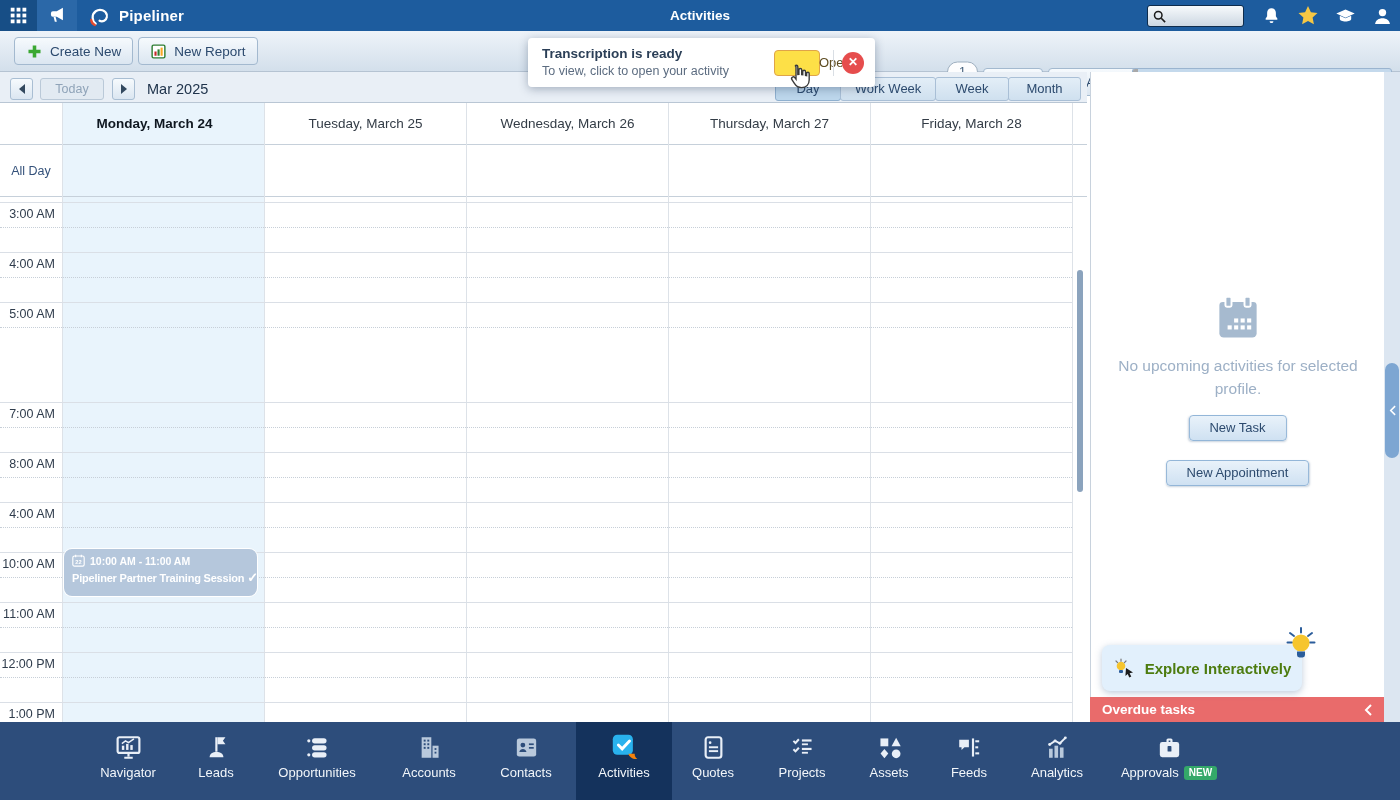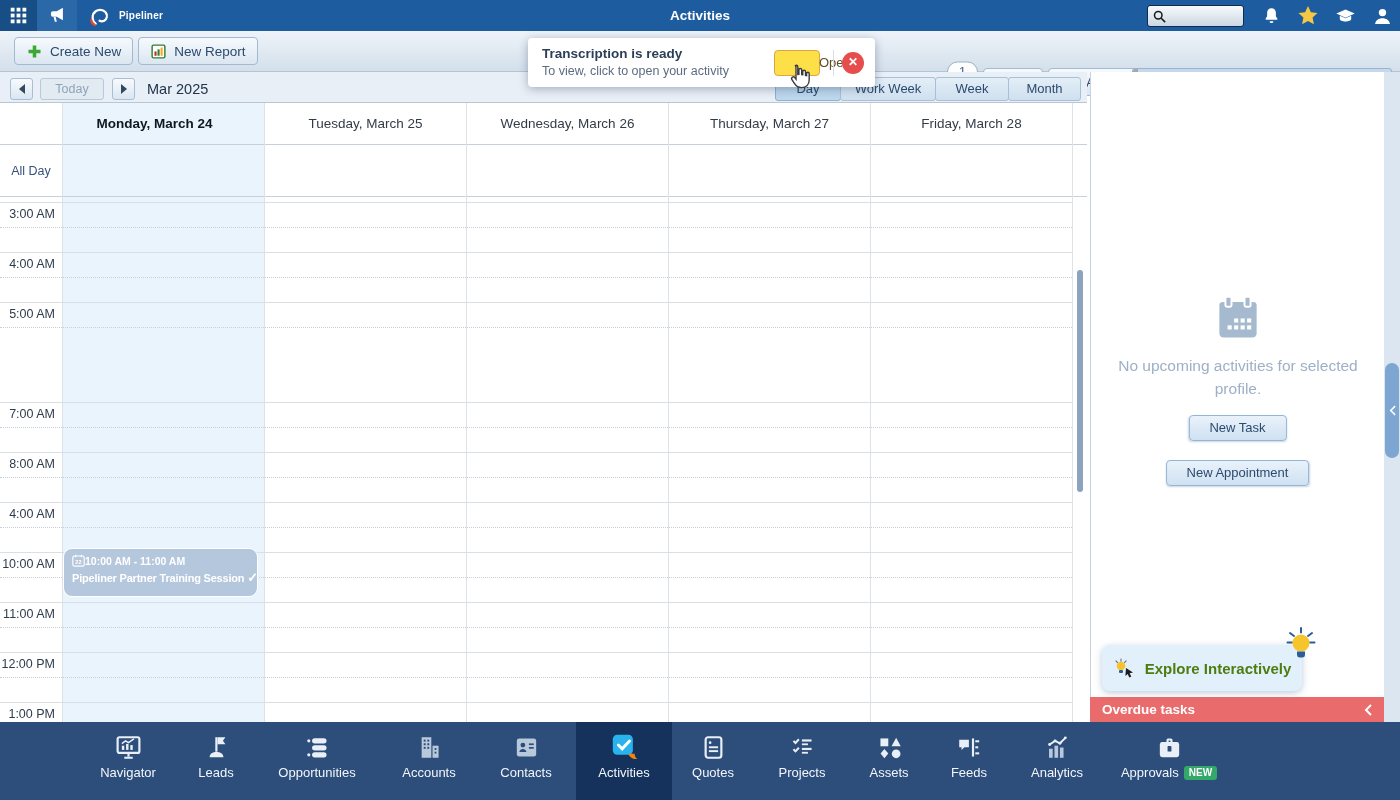--- a/index.html
+++ b/index.html
@@ -5,21 +5,21 @@
   * { margin:0; padding:0; box-sizing:border-box; }
   html,body { width:1400px; height:800px; overflow:hidden; }
   body { font-family:"Liberation Sans", sans-serif; background:#fff; }
   .app { position:relative; width:1400px; height:800px; overflow:hidden; background:#fff; }
 
   
   .topbar { position:absolute; left:0; top:0; width:1400px; height:31px; background:#1d5c9e; }
   .appsbtn { position:absolute; left:0; top:0; width:37px; height:31px; background:#174e86; display:flex; align-items:center; justify-content:center; }
   .megabtn { position:absolute; left:37px; top:0; width:40px; height:31px; background:#2b68a8; display:flex; align-items:center; justify-content:center; }
   .logo { position:absolute; left:88px; top:1px; height:29px; display:flex; align-items:center; gap:7px; }
-  .logo-text { color:#fff; font-size:10px; font-weight:bold; letter-spacing:.2px; }
+  .logo-text { color:#fff; font-size:15px; font-weight:bold; letter-spacing:.2px; }
   .pagetitle { position:absolute; left:0; right:0; top:0; height:31px; text-align:center; line-height:31px; color:#fff; font-size:13.5px; font-weight:bold; }
   .searchbox { position:absolute; left:1147px; top:5px; width:97px; height:22px; border:1px solid #0e2c4c; border-radius:3px; background:linear-gradient(#f7fafc,#ccd7e2); display:flex; align-items:center; padding-left:4px; }
   .searchbox input { border:none; outline:none; background:transparent; width:72px; font-size:12px; color:#223; }
   .topicon { position:absolute; top:3px; width:30px; height:26px; display:flex; align-items:center; justify-content:center; cursor:pointer; }
 
   
   .toolbar { position:absolute; left:0; top:31px; width:1400px; height:41px; background:linear-gradient(#eef3f9,#d3dfeb); border-bottom:1px solid #b5c3d2; }
   .btn { display:inline-flex; align-items:center; gap:7px; height:28px; padding:0 11px; background:linear-gradient(#f6fafd,#dbe6f1); border:1px solid #a3b9cf; border-radius:4px; font-size:13.5px; color:#2c4a6e; cursor:pointer; }
   .tb-left { position:absolute; left:14px; top:6px; display:flex; gap:5px; }
   .countpill { position:absolute; left:947px; top:41px; transform:translateY(-50%); width:31px; height:21px; margin-top:-0.5px; background:#fdfdfe; border:1px solid #9fb0c0; border-radius:11px; text-align:center; line-height:19px; font-size:12.5px; color:#44607c; }
@@ -44,21 +44,21 @@
   .dayhead { position:absolute; top:103px; height:42px; line-height:42px; text-align:center; font-size:13.5px; color:#333c46; }
   .dayhead.today { font-weight:bold; color:#0f1720; }
   .headline { position:absolute; left:0; top:144px; width:1087px; height:1px; background:#c6d0da; }
   .alldaylbl { position:absolute; left:0; top:145px; width:62px; height:52px; line-height:52px; text-align:center; font-size:12.5px; color:#34517a; }
   .alldayline { position:absolute; left:0; top:196px; width:1087px; height:1px; background:#c6d0da; }
   .gridwrap { position:absolute; left:0; top:197px; width:1087px; height:525px; overflow:hidden; }
   .hrow { position:absolute; left:0; width:1072px; height:50px; border-top:1px solid #dadfe6; }
   .hlabel { position:absolute; left:0; width:55px; top:4px; text-align:right; font-size:12.5px; color:#2f3c4c; }
   .half { position:absolute; left:0; right:0; top:24px; border-top:1px dotted #c7cfd8; }
   .event { position:absolute; left:64px; top:549px; width:193px; height:47px; background:#b5c7dc; border-radius:8px; padding:5px 8px; color:#fff; z-index:5; cursor:pointer; box-shadow:0 0 0 1px #ffffff; }
-  .event .l1 { display:flex; align-items:center; font-size:10.5px; font-weight:bold; }
+  .event .l1 { display:flex; align-items:center; gap:5px; font-size:10.5px; font-weight:bold; }
   .event .l2 { margin-top:3px; font-size:11px; font-weight:bold; white-space:nowrap; letter-spacing:-0.2px; }
   .event .chk { font-size:13px; margin-left:3px; }
   .scrollthumb { position:absolute; left:1077px; top:270px; width:6px; height:222px; background:#8ba3bd; border-radius:3px; cursor:pointer; }
 
   
   .sidebar { position:absolute; left:1090px; top:72px; width:294px; height:650px; background:#fff; border-left:1px solid #c8d2dd; }
   .emptyicon { position:absolute; left:121px; top:220px; }
   .emptymsg { position:absolute; left:18px; top:282px; width:258px; text-align:center; font-size:15.5px; line-height:23px; color:#9db0c6; }
   .sbtn { position:absolute; left:50%; transform:translateX(-50%); height:26px; padding:0 20px; background:linear-gradient(#e9f2fa,#cfe1f2); border:1px solid #93b6d8; border-radius:4px; font-size:13px; color:#2c4a6e; line-height:24px; box-shadow:0 1px 2px rgba(100,130,160,.35); cursor:pointer; white-space:nowrap; }
   .explore { position:absolute; left:1102px; top:645px; width:200px; height:46px; background:#e2f0fc; border-radius:8px; box-shadow:0 2px 7px rgba(110,140,175,.45); display:flex; align-items:center; justify-content:center; gap:8px; cursor:pointer; z-index:8; }

